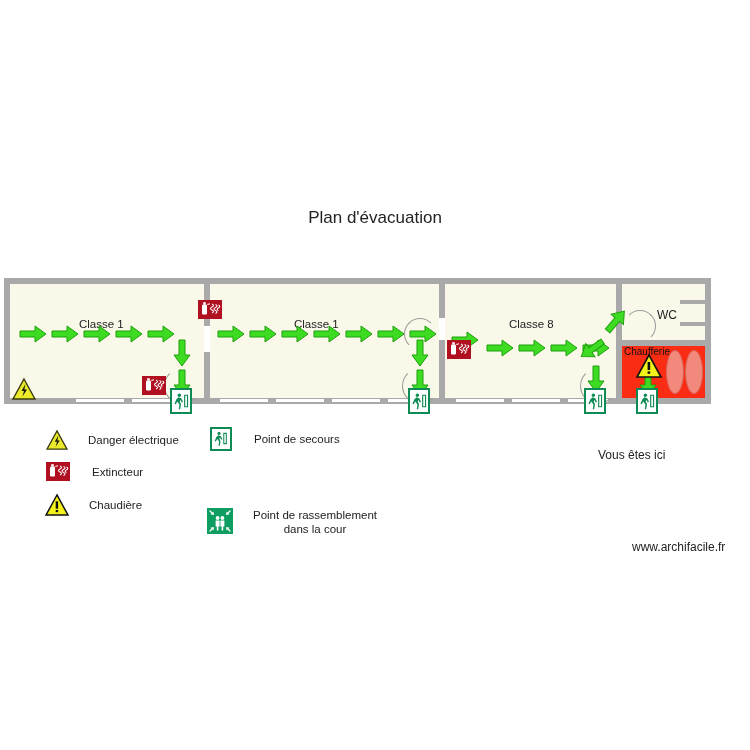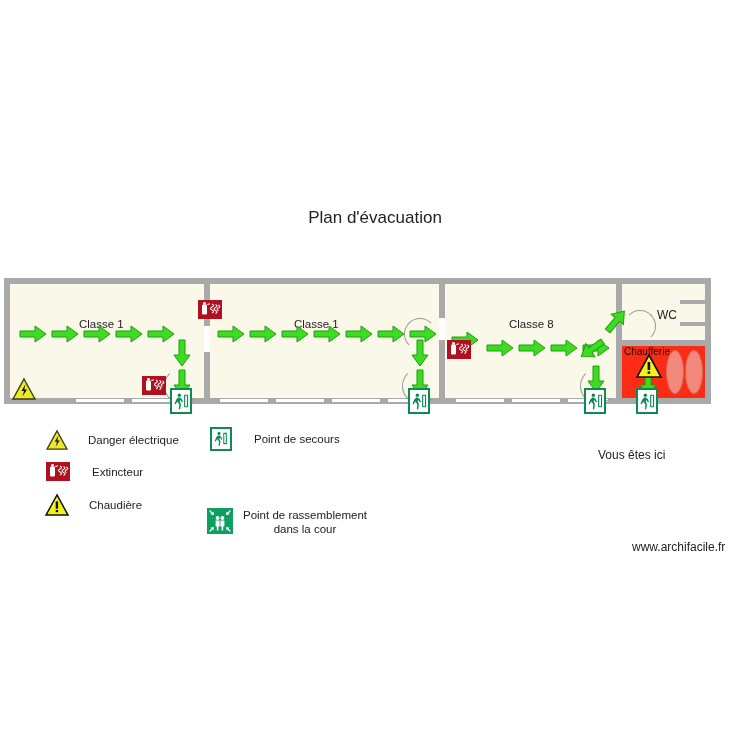--- a/index.html
+++ b/index.html
@@ -428,21 +428,21 @@
             <path d="M23 23 L19.8 19.8"></path>
       </g>
       <g fill="#fff">
         <polygon points="6.6,6.6 6.6,3.6 3.4,6.6"></polygon>
             <polygon points="19.4,6.6 19.4,3.6 22.6,6.6"></polygon>
         <polygon points="6.6,19.4 6.6,22.4 3.4,19.4"></polygon>
             <polygon points="19.4,19.4 19.4,22.4 22.6,19.4"></polygon>
       </g>
         </svg>
     </span>
-    <span style="margin-left:10px;">
+    <span style="margin-left:20px;">
       <div class="leg-text2">Point de rassemblement</div>
       <div class="leg-text2" style="text-align:center;">dans la cour</div>
     </span>
   </div>
 
 </div>
 
 <div class="abs" id="you-are-here">Vous êtes ici</div>
 <div class="abs" id="site-url">www.archifacile.fr</div>
 

